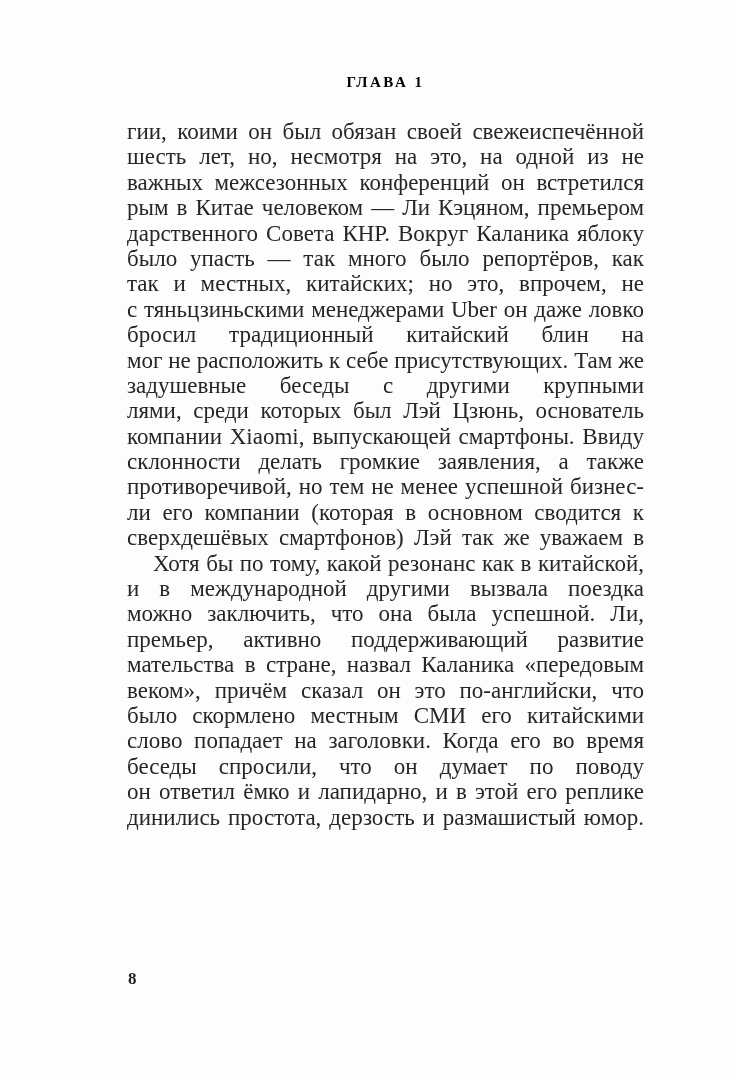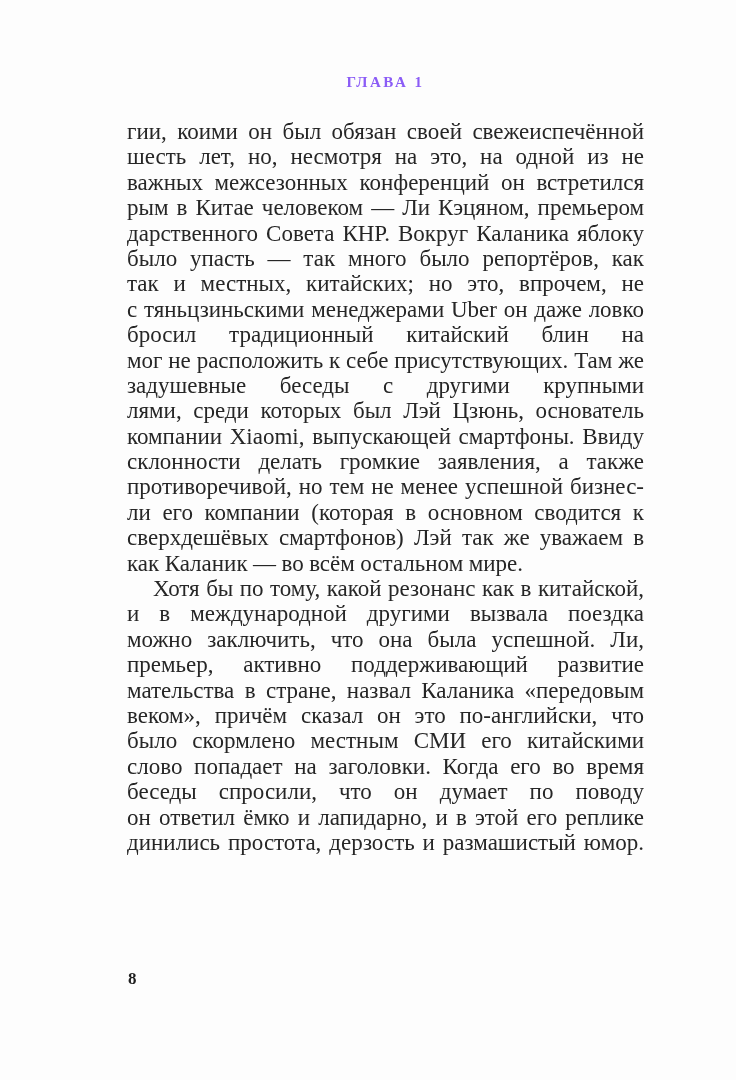--- a/index.html
+++ b/index.html
@@ -18,21 +18,21 @@
   }
   .chapter-header {
     position: absolute;
     top: 74px;
     left: 127px;
     width: 517px;
     text-align: center;
     font-size: 15px;
     font-weight: bold;
     letter-spacing: 2.5px;
-    color: #8b5cf6;
+    color: #000000;
   }
   .text-block {
     position: absolute;
     top: 119px;
     left: 127px;
     width: 517px;
     font-size: 23px;
     line-height: 25.4px;
   }
   .line {
@@ -75,21 +75,20 @@
     <div class="line">с тяньцзиньскими менеджерами Uber он даже ловко под-</div>
     <div class="line">бросил традиционный китайский блин на сковороде, чем не</div>
     <div class="line">мог не расположить к себе присутствующих. Там же он вёл</div>
     <div class="line">задушевные беседы с другими крупными предпринимате-</div>
     <div class="line">лями, среди которых был Лэй Цзюнь, основатель крупной</div>
     <div class="line">компании Xiaomi, выпускающей смартфоны. Ввиду своей</div>
     <div class="line">склонности делать громкие заявления, а также благодаря</div>
     <div class="line">противоречивой, но тем не менее успешной бизнес-моде-</div>
     <div class="line">ли его компании (которая в основном сводится к продаже</div>
     <div class="line">сверхдешёвых смартфонов) Лэй так же уважаем в Китае,</div>
-    <div class="line para-end">как Каланик — во всём остальном мире.</div>
 
     <div class="line indent">Хотя бы по тому, какой резонанс как в китайской, так</div>
     <div class="line">и в международной другими вызвала поездка Каланика,</div>
     <div class="line">можно заключить, что она была успешной. Ли, китайский</div>
     <div class="line">премьер, активно поддерживающий развитие предприни-</div>
     <div class="line">мательства в стране, назвал Каланика «передовым чело-</div>
     <div class="line">веком», причём сказал он это по-английски, что тотчас же</div>
     <div class="line">было скормлено местным СМИ его китайскими партнёра-</div>
     <div class="line">слово попадает на заголовки. Когда его во время очередной</div>
     <div class="line">беседы спросили, что он думает по поводу возможного вы-</div>

